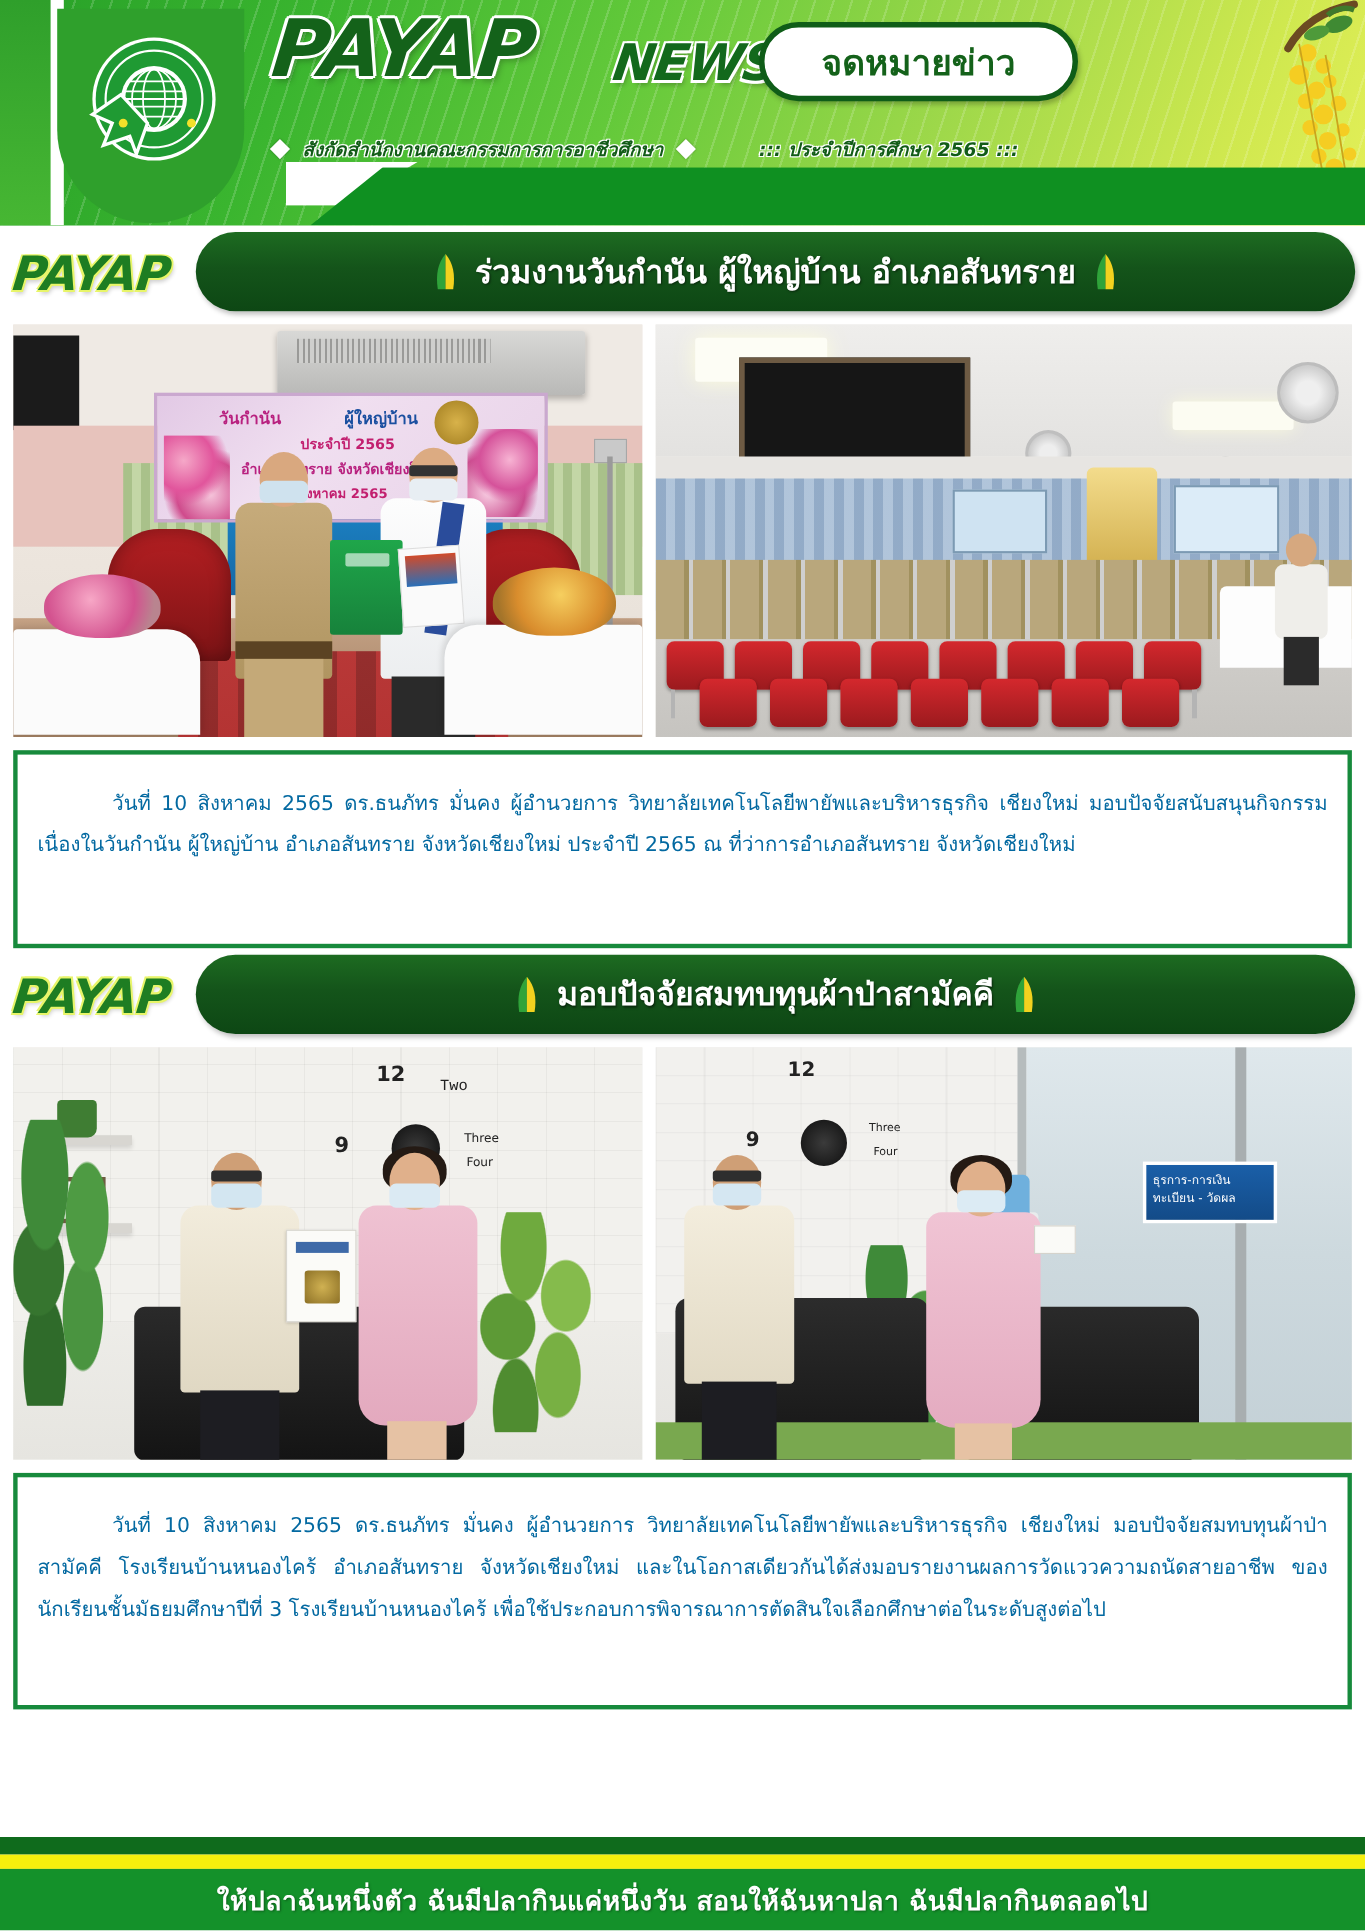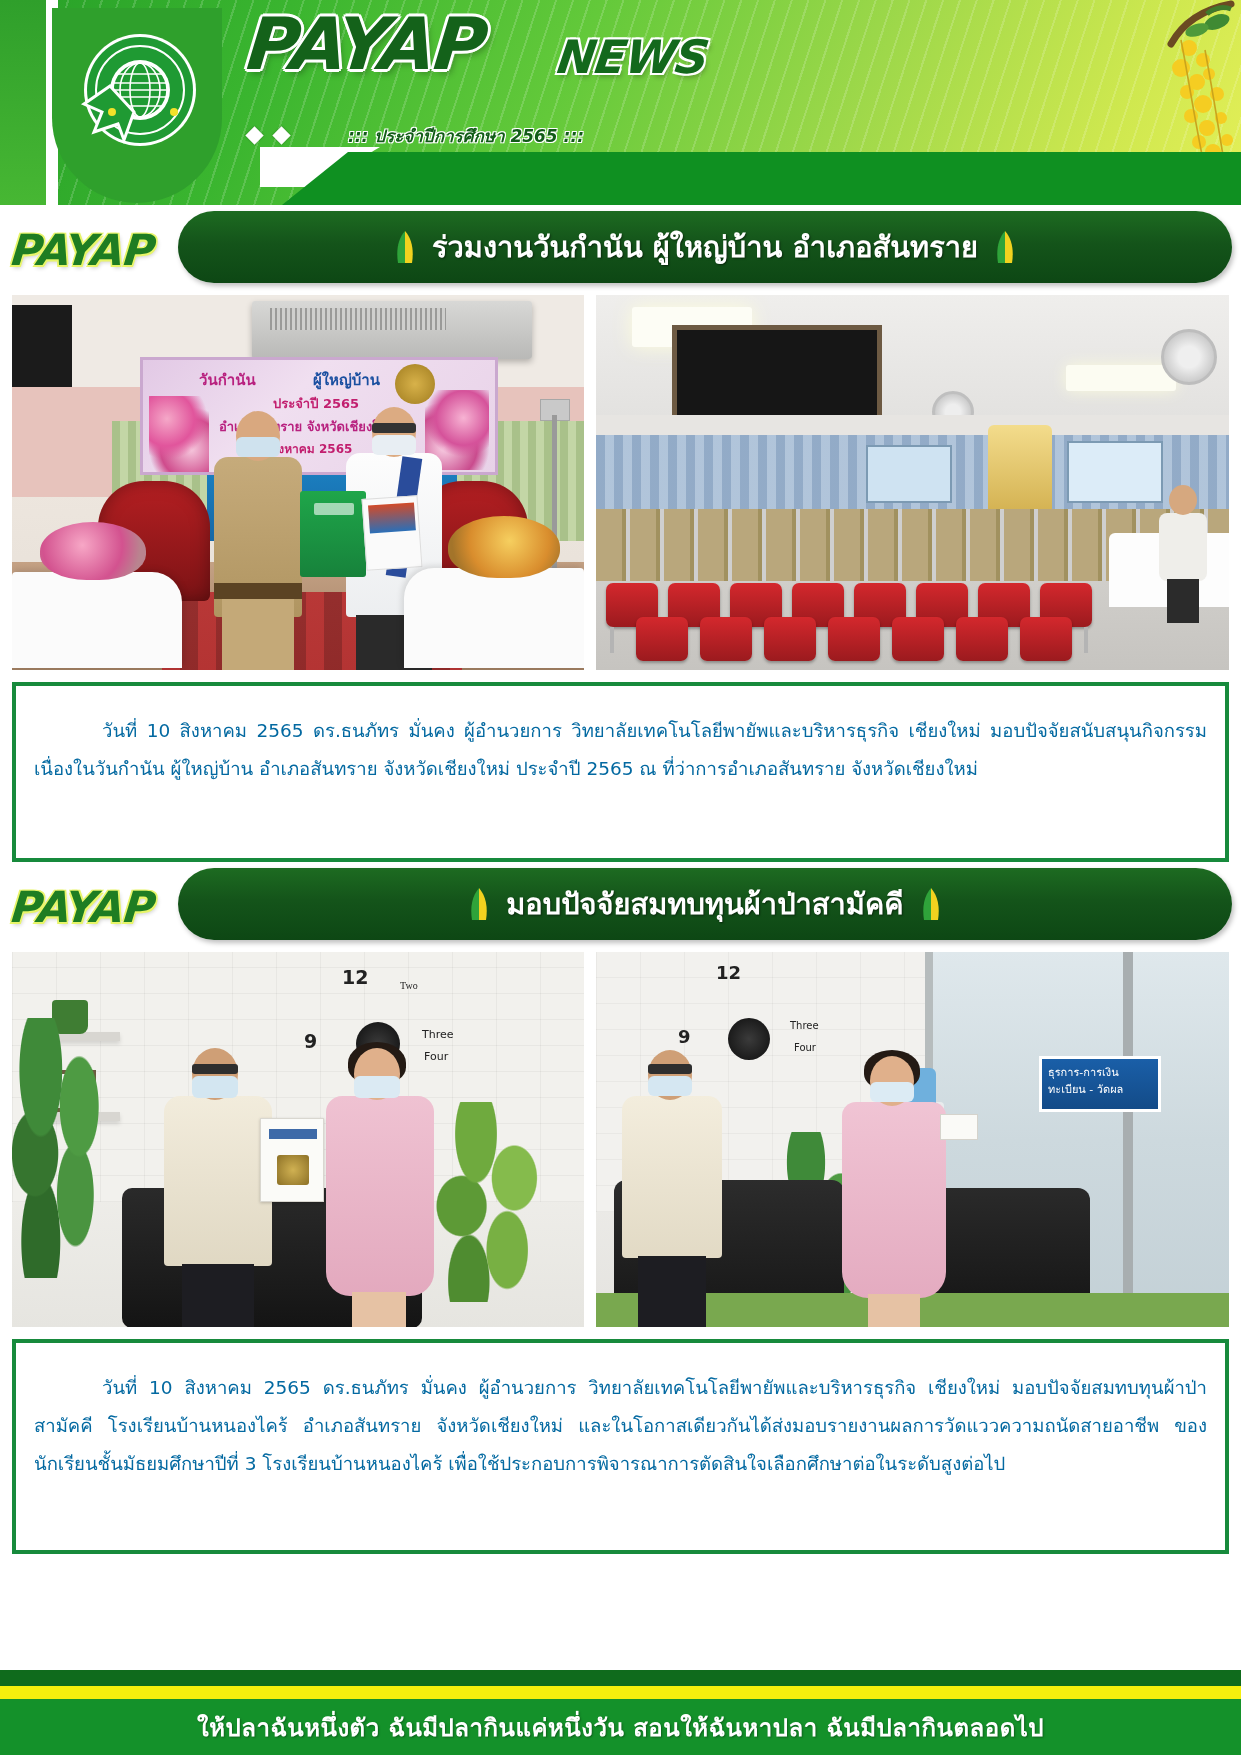--- a/index.html
+++ b/index.html
@@ -274,21 +274,21 @@
       repeating-linear-gradient(0deg, rgba(0,0,0,0.045) 0 1px, rgba(0,0,0,0) 1px 26px),
       repeating-linear-gradient(90deg, rgba(0,0,0,0.045) 0 1px, rgba(0,0,0,0) 1px 44px),
       #f2f1ed;
   }
   .p3 .clockdots{ position:absolute; left:292px; top:14px; width:190px; height:140px;}
   .p3 .cc{ position:absolute; width:44px; height:44px; border-radius:50%; background:radial-gradient(circle,#3b3b3b,#0d0d0d); left:52px; top:56px;}
   .p3 .n12{ position:absolute; left:38px; top:0; color:#222; font-size:19px; font-weight:bold; font-family:"DejaVu Sans",sans-serif;}
   .p3 .n9 { position:absolute; left:0px;  top:64px; color:#222; font-size:19px; font-weight:bold; font-family:"DejaVu Sans",sans-serif;}
   .p3 .n3 { position:absolute; left:118px; top:62px; color:#222; font-size:11px; font-family:"DejaVu Sans",sans-serif;}
   .p3 .n6 { position:absolute; left:120px; top:84px; color:#222; font-size:11px; font-family:"DejaVu Sans",sans-serif;}
-  .p3 .n2 { position:absolute; left:96px;  top:14px; color:#222; font-size:10px; font-family:Liberation Serif, serif;}
+  .p3 .n2 { position:absolute; left:96px;  top:14px; color:#222; font-size:14px; font-family:Liberation Mono, monospace;}
   .p3 .shelf1{ position:absolute; left:20px; top:80px; width:88px; height:9px; background:#d8d6d1; box-shadow:0 3px 4px rgba(0,0,0,0.12);}
   .p3 .shelf2{ position:absolute; left:20px; top:160px; width:88px; height:9px; background:#d8d6d1; box-shadow:0 3px 4px rgba(0,0,0,0.12);}
   .p3 .plantpot{ position:absolute; left:40px; top:48px; width:36px; height:34px; background:#3f7d33; border-radius:4px 4px 8px 8px;}
   .p3 .frame{ position:absolute; left:34px; top:118px; width:50px; height:42px; background:#f7f7f5; border:4px solid #6b5c3f;}
   .p3 .leafyL{ position:absolute; left:0; top:66px; width:96px; height:260px;
     background:
       radial-gradient(ellipse at 30% 20%, #3f8a39 0 22%, transparent 23%),
       radial-gradient(ellipse at 70% 34%, #4e9b43 0 20%, transparent 21%),
       radial-gradient(ellipse at 24% 52%, #36752f 0 22%, transparent 23%),
       radial-gradient(ellipse at 66% 68%, #4a9440 0 20%, transparent 21%),
@@ -426,24 +426,28 @@
         <path d="M38 58 L12 76 L30 84 L22 104 L46 96 L52 112 L62 84 Z" fill="#1f9a33" stroke="#ffffff" stroke-width="3"></path>
         <circle cx="40" cy="84" r="4" fill="#f2e12a"></circle>
         <circle cx="102" cy="84" r="4" fill="#f2e12a"></circle>
       </svg>
     </div>
   </div>
 
   <div class="payap-title">PAYAP</div>
   <div class="news-title">NEWS</div>
 
+  <div class="pill">
+    <span>จดหมายข่าว</span>
+  </div>
 
 
   <div class="sub-line2">
     <span class="diamond"></span>
+    <span>สังกัดสำนักงานคณะกรรมการการอาชีวศึกษา</span>
     <span class="diamond"></span>
     <span class="yearpart">::: ประจำปีการศึกษา 2565 :::</span>
   </div>
 
   <div class="branch">
     <svg viewBox="0 0 220 205">
       <path d="M210 4 C178 10 160 26 150 44" stroke="#6b4a22" stroke-width="7" fill="none" stroke-linecap="round"></path>
       <path d="M186 14 C192 8 202 6 210 9" stroke="#3f7a2c" stroke-width="5" fill="none"></path>
       <ellipse cx="196" cy="22" rx="13" ry="7" fill="#3f8a33" transform="rotate(-20 196 22)"></ellipse>
       <ellipse cx="176" cy="30" rx="12" ry="6" fill="#4e9a3a" transform="rotate(-18 176 30)"></ellipse>

